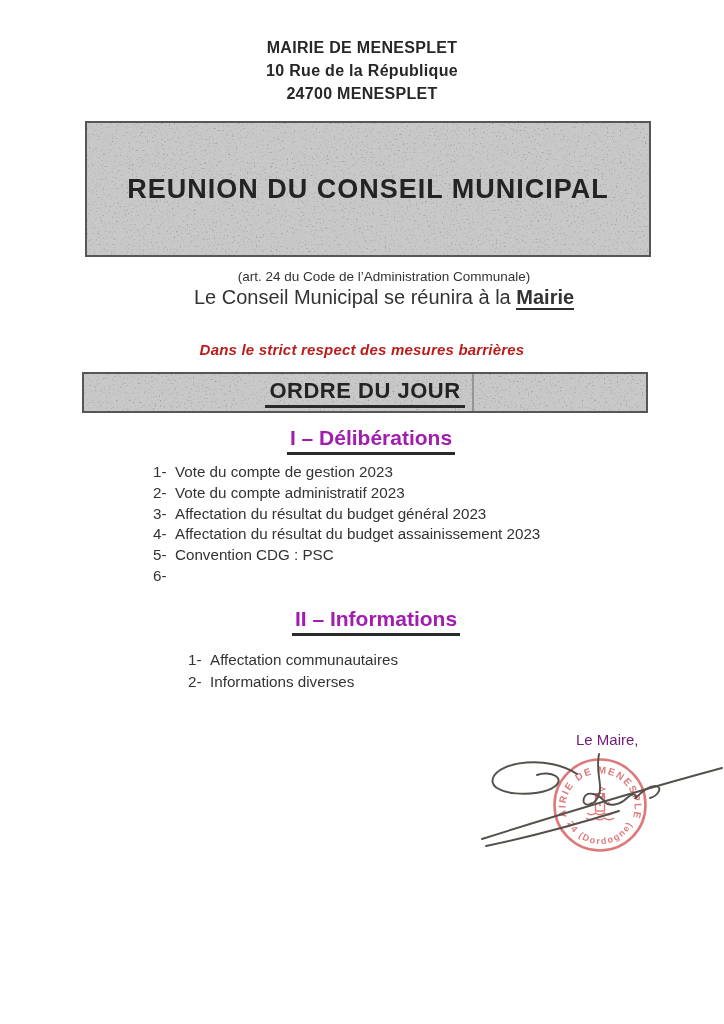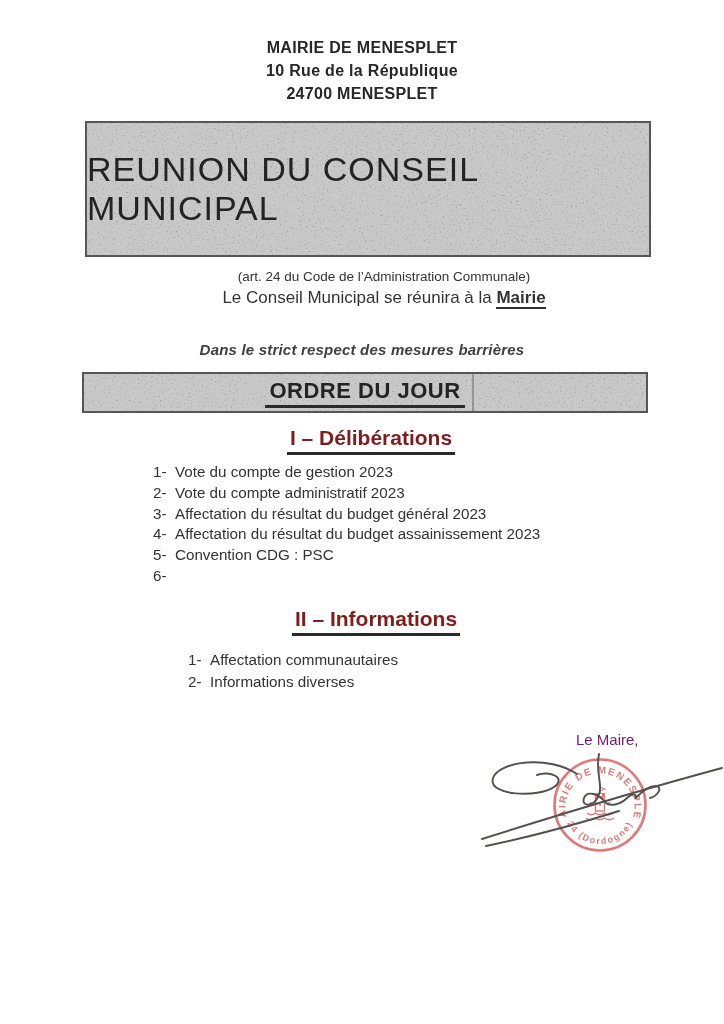--- a/index.html
+++ b/index.html
@@ -12,41 +12,41 @@
 
   
   .letterhead { position:absolute; top:36px; left:0; width:724px; text-align:center;
     font-weight:bold; font-size:16px; line-height:23px; color:#272727; letter-spacing:.3px; }
 
   
   .banner { position:absolute; background:#c8c8c8; border:2px solid #565656;
     display:flex; align-items:center; justify-content:center; }
   .banner .noise { position:absolute; inset:0; width:100%; height:100%; pointer-events:none; }
   .banner-title { left:85px; top:121px; width:566px; height:136px; }
-  .banner-title .banner-text { position:relative; font-weight:normal; font-size:34px;
+  .banner-title .banner-text { position:relative; font-weight:bold; font-size:27px;
     letter-spacing:1px; color:#232323; }
   .banner-agenda { left:82px; top:372px; width:566px; height:41px;text-align:center; }
   .banner-agenda .banner-text { position:relative; font-weight:bold; font-size:22px;
     letter-spacing:.5px; color:#232323; border-bottom:3px solid #2a2a2a; padding:0 4px 1px 4px; }
   .cell-divider { position:absolute; left:388px; top:0; bottom:0; width:2px;
     background:#6f6f6f; opacity:.55; }
 
   
   .intro { position:absolute; top:267px; left:0; width:724px; text-align:center; color:#333; }
   .intro .art-line { font-size:13.5px; line-height:20px;padding-left:44px; }
-  .intro .meet-line { font-size:17px; line-height:21px;padding-left:44px; }
+  .intro .meet-line { font-size:20px; line-height:21px;padding-left:44px; }
   .intro .meet-line .emph { font-weight:bold; border-bottom:2px solid #2e2e2e; padding-bottom:0px; }
   .intro .date-line { font-size:16px; line-height:21px; font-weight:bold; }
   .measures-line { position:absolute; top:341px; left:0; width:724px; text-align:center;
-    font-size:15px; font-weight:bold; font-style:italic; color:#404040; letter-spacing:.2px; }
+    font-size:15px; font-weight:bold; font-style:italic; color:#b91c1c; letter-spacing:.2px; }
 
   
   .section-heading { position:absolute; left:0; width:724px; text-align:center; }
   .section-heading .hd { display:inline-block; position:relative; font-weight:bold;
-    font-size:21px; color:#7f1d1d; border-bottom:3px solid #2a2a2a; padding:0 3px 2px 3px; }
+    font-size:21px; color:#a21caf; border-bottom:3px solid #2a2a2a; padding:0 3px 2px 3px; }
   .heading-1 { top:426px; } .heading-1 .hd { left:9px; }
   .heading-2 { top:607px; } .heading-2 .hd { left:14px; }
 
   
   .num-list { position:absolute; font-size:15.2px; color:#333; }
   .list-1 { left:153px; top:462px; line-height:20.8px; }
   .list-2 { left:188px; top:649px; line-height:22px; }
   .num-row { display:flex; }
   .num-row .num { width:22px; flex:0 0 22px; }
   .num-row .txt { white-space:nowrap; }

